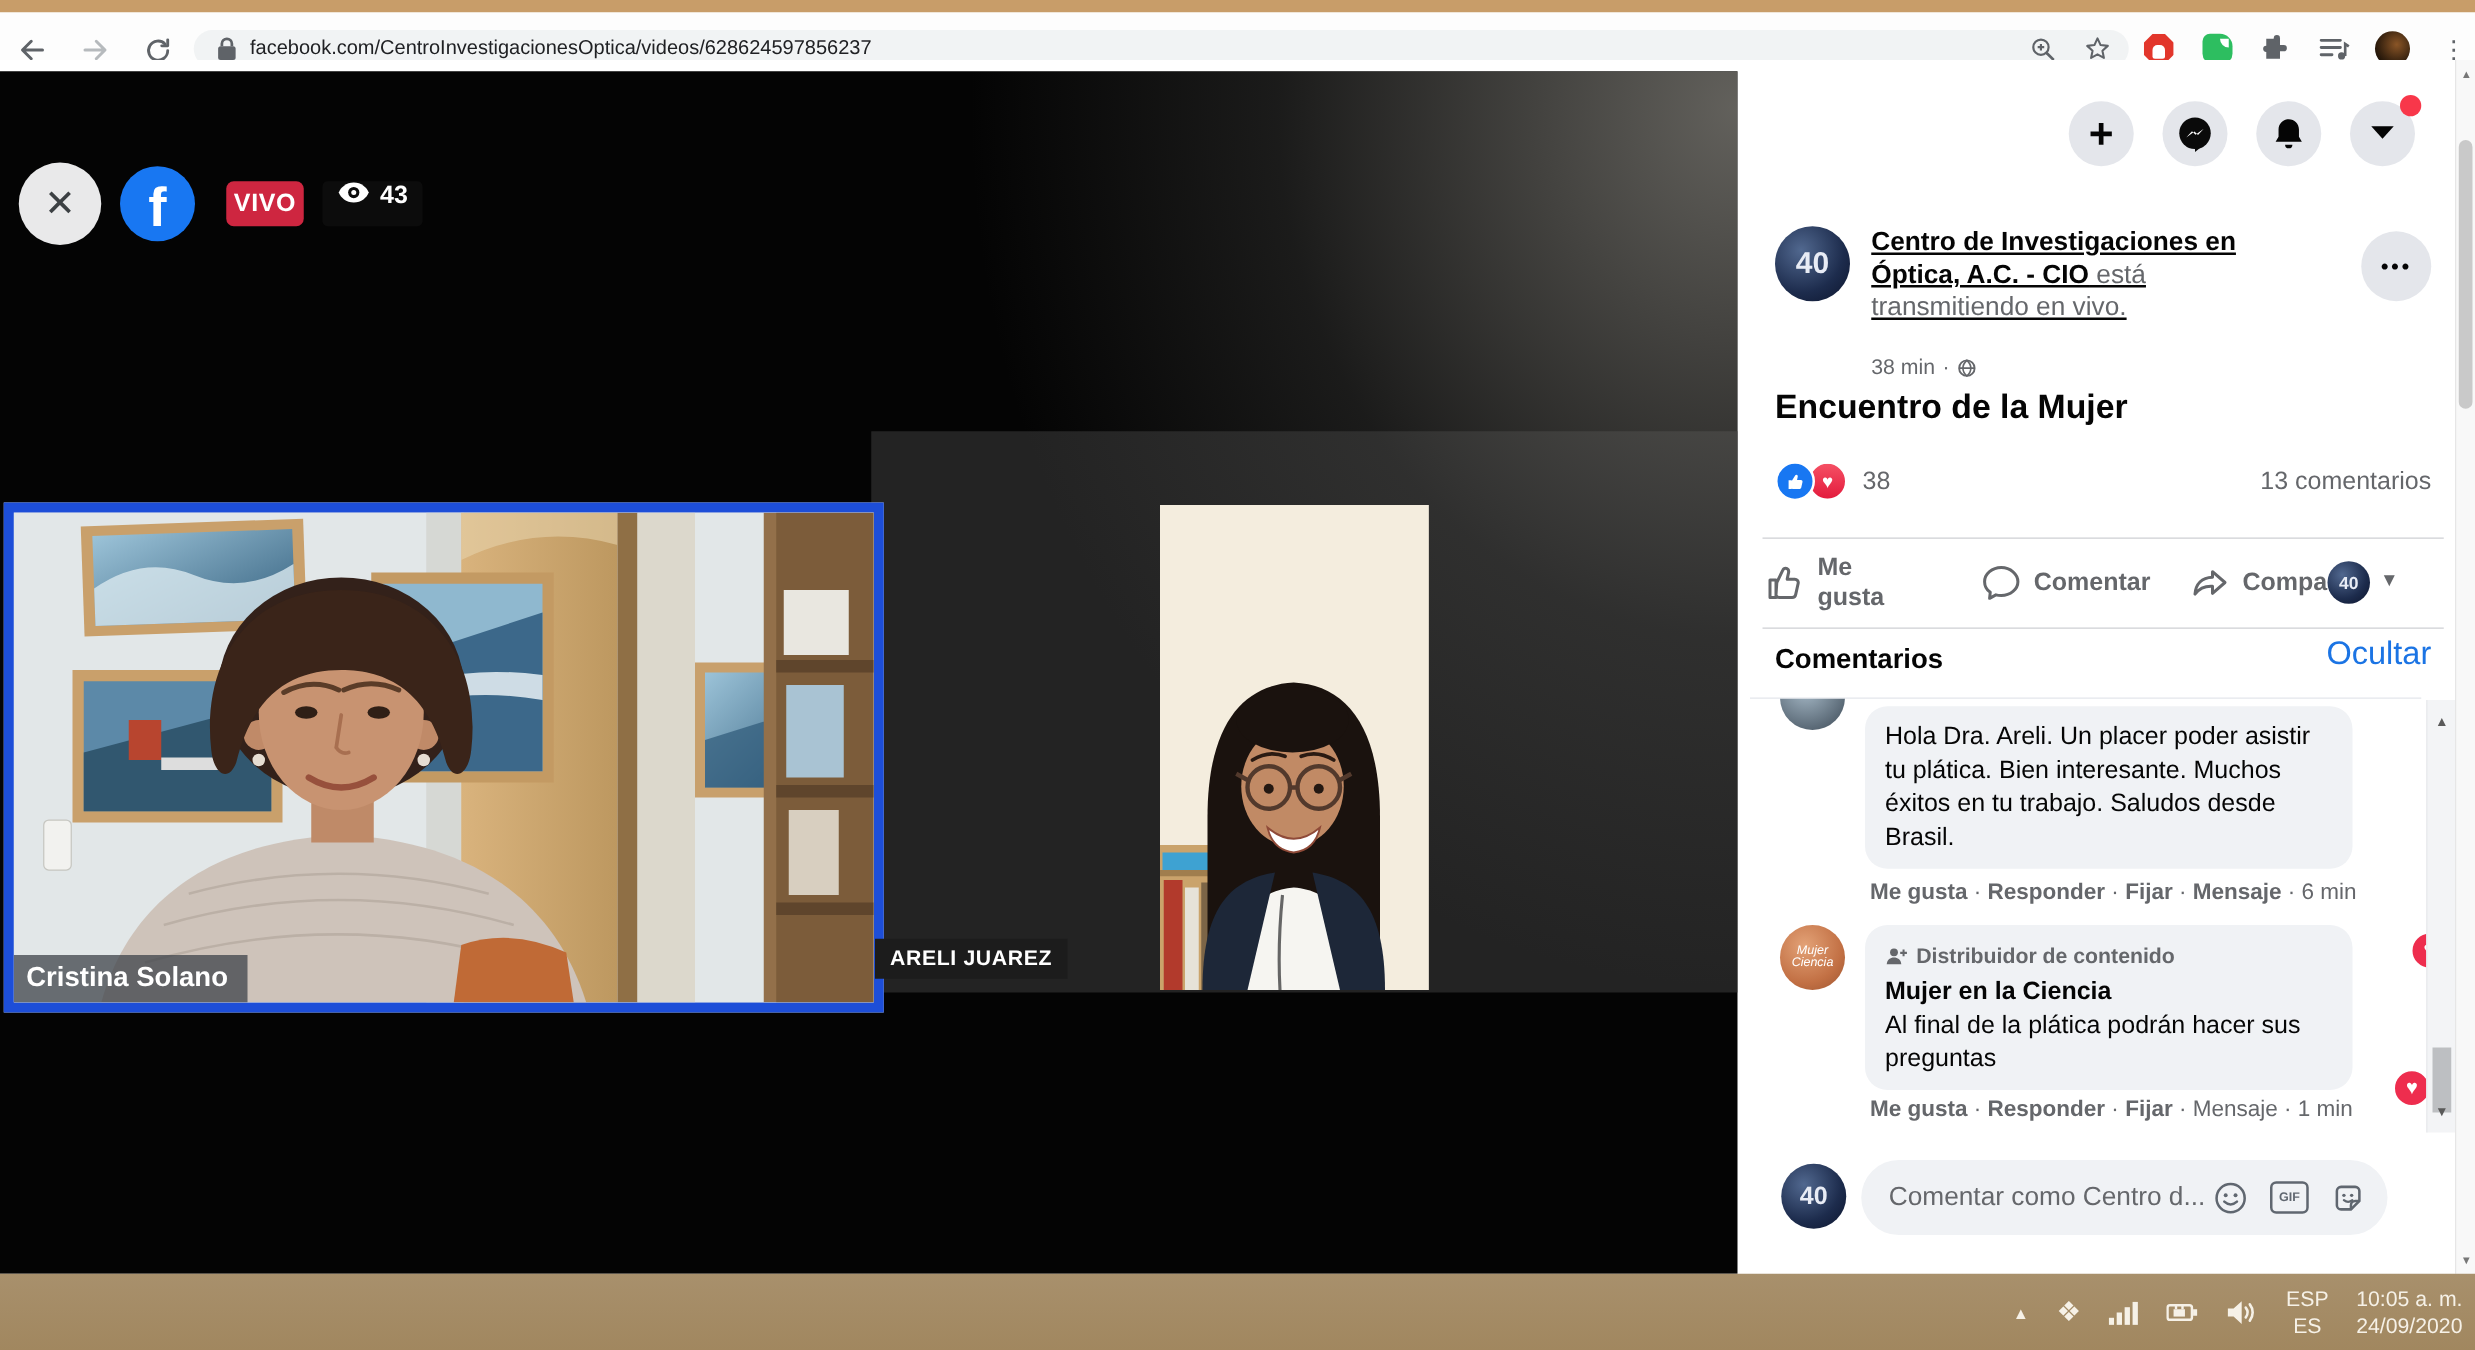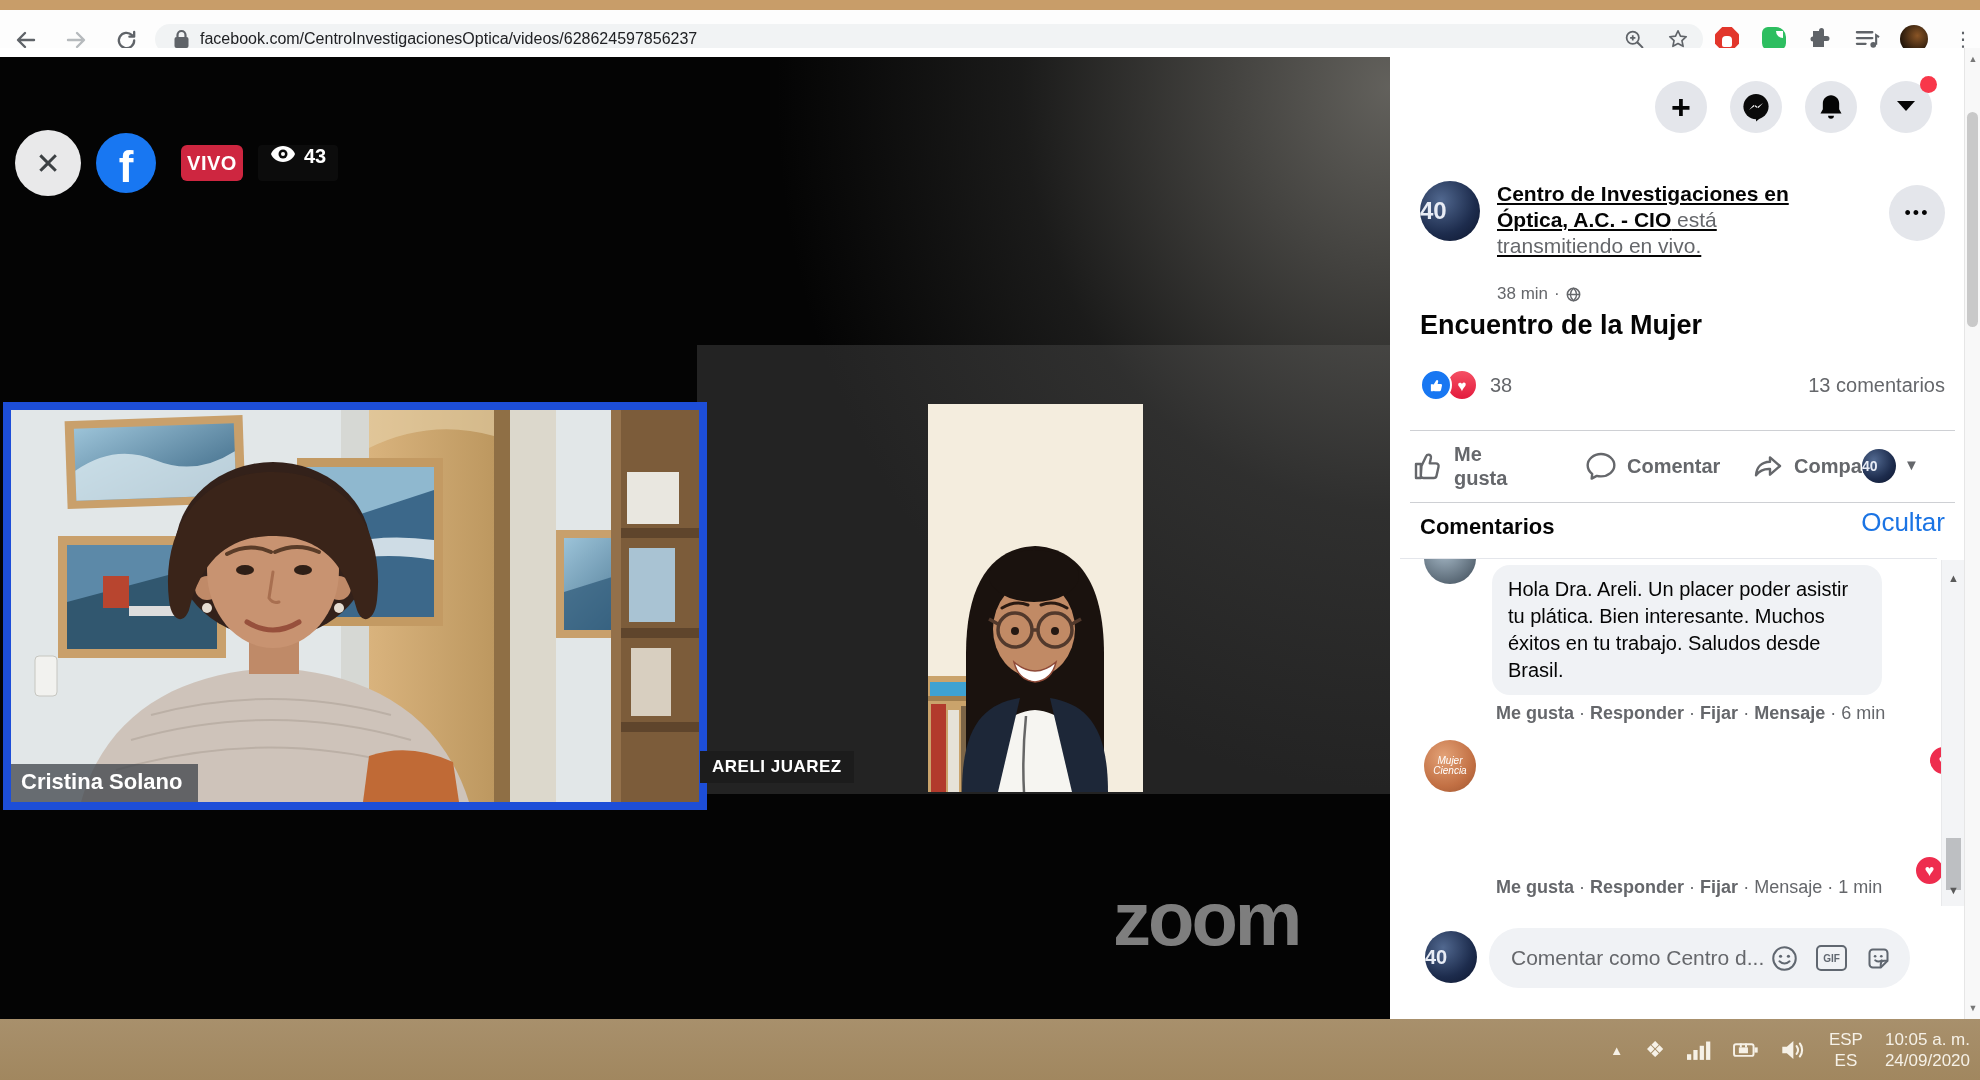--- a/index.html
+++ b/index.html
@@ -58,21 +58,21 @@
     display:flex;align-items:center;justify-content:center;color:#fff;font-weight:bold;
     font-size:20px;letter-spacing:.5px;}
   .ov-views{left:258px;top:88px;height:36px;border-radius:4px;background:#0c0c0c;
     display:flex;align-items:flex-start;gap:8px;padding:0 12px;color:#fff;font-weight:bold;font-size:20px;}
   
   .fb-head-ic{top:81px;width:52px;height:52px;border-radius:50%;background:#e4e6eb;
     display:flex;align-items:center;justify-content:center;color:#050505;}
   .fb-plus{font-size:34px;font-weight:bold;line-height:0;}
   .red-dot{left:1920px;top:76px;width:17px;height:17px;border-radius:50%;background:#f8374a;}
   .cio{border-radius:50%;background:radial-gradient(circle at 35% 32%,#51688f,#1d2c4d 60%,#0e1730 95%);
-    color:#e8ecf5;display:flex;align-items:center;justify-content:flex-start;font-weight:bold;}
+    color:#e8ecf5;display:flex;align-items:center;justify-content:center;font-weight:bold;}
   .post-av{left:1420px;top:181px;width:60px;height:60px;font-size:24px;}
   .post-name{left:1497px;top:181px;width:318px;font-size:21px;line-height:26px;color:#050505;text-decoration:underline;}
   .post-name b{font-weight:bold;}
   .post-name .gray{color:#65676b;}
   .post-time{left:1497px;top:284px;font-size:17px;color:#65676b;display:flex;align-items:center;gap:6px;}
   .more-btn{left:1889px;top:185px;width:56px;height:56px;border-radius:50%;background:#e4e6eb;
     display:flex;align-items:center;justify-content:center;color:#050505;font-size:18px;letter-spacing:2px;}
   .post-title{left:1420px;top:310px;font-size:27px;font-weight:bold;color:#050505;}
   .rx-row{left:1420px;top:368px;width:525px;height:34px;display:flex;align-items:center;}
   .rx-ic{width:28px;height:28px;border-radius:50%;border:2px solid #fff;display:flex;
@@ -301,21 +301,20 @@
         <span>VIVO</span>
       </div>
     <div class="abs ov-views">
       <svg width="26" height="18" viewBox="0 0 26 18">
           <path d="M13 1C7 1 2.4 5 1 9c1.4 4 6 8 12 8s10.6-4 12-8C23.6 5 19 1 13 1z" fill="#fff"></path>
           <circle cx="13" cy="9" r="4.5" fill="#0c0c0c"></circle>
           <circle cx="13" cy="9" r="2" fill="#fff"></circle>
         </svg>
       <span>43</span>
     </div>
-    <div class="abs watermark">zoom</div>
   </div>
 
   <div class="abs fb-head-ic" style="left:1655px;">
       <span class="fb-plus">+</span>
     </div>
   <div class="abs fb-head-ic" style="left:1730px;">
     <svg width="30" height="30" viewBox="0 0 30 30">
         <circle cx="15" cy="14.6" r="12.6" fill="#0a0a0a"></circle>
         <path d="M15 25.5v4l4-3.2z" fill="#0a0a0a"></path>
         <path d="M8 18l4.6-5 2.8 2.8L22 11l-4.6 5-2.8-2.8z" fill="#fff"></path>
@@ -407,20 +406,32 @@
       <b>Me gusta</b> <span>·</span>
       <b>Responder</b> <span>·</span>
       <b>Fijar</b> <span>·</span>
       <b>Mensaje</b> <span>·</span>
       <span>6 min</span>
     </div>
 
     <div class="cm-av av-mujer">
         <span>Mujer Ciencia</span>
       </div>
+    <div class="bubble" style="top:181px;">
+      <div class="badge-row">
+        <svg width="18" height="16" viewBox="0 0 20 16">
+            <circle cx="8" cy="4.5" r="3.5" fill="#65676b"></circle>
+            <path d="M1.5 15c.5-4 3.2-5.8 6.5-5.8S14 11 14.5 15z" fill="#65676b"></path>
+            <path d="M16.5 2v6M13.5 5h6" stroke="#65676b" stroke-width="1.8"></path>
+          </svg>
+        <span>Distribuidor de contenido</span>
+      </div>
+      <div class="cm-author">Mujer en la Ciencia</div>
+      <div>Al final de la plática podrán hacer sus preguntas</div>
+    </div>
     <div class="meta" style="top:318px;">
       <b>Me gusta</b> <span>·</span>
       <b>Responder</b> <span>·</span>
       <b>Fijar</b> <span>·</span>
       <span>Mensaje</span> <span>·</span>
       <span>1 min</span>
     </div>
   </div>
 
   <div class="abs heart-badge" style="left:1928px;top:745px;">

